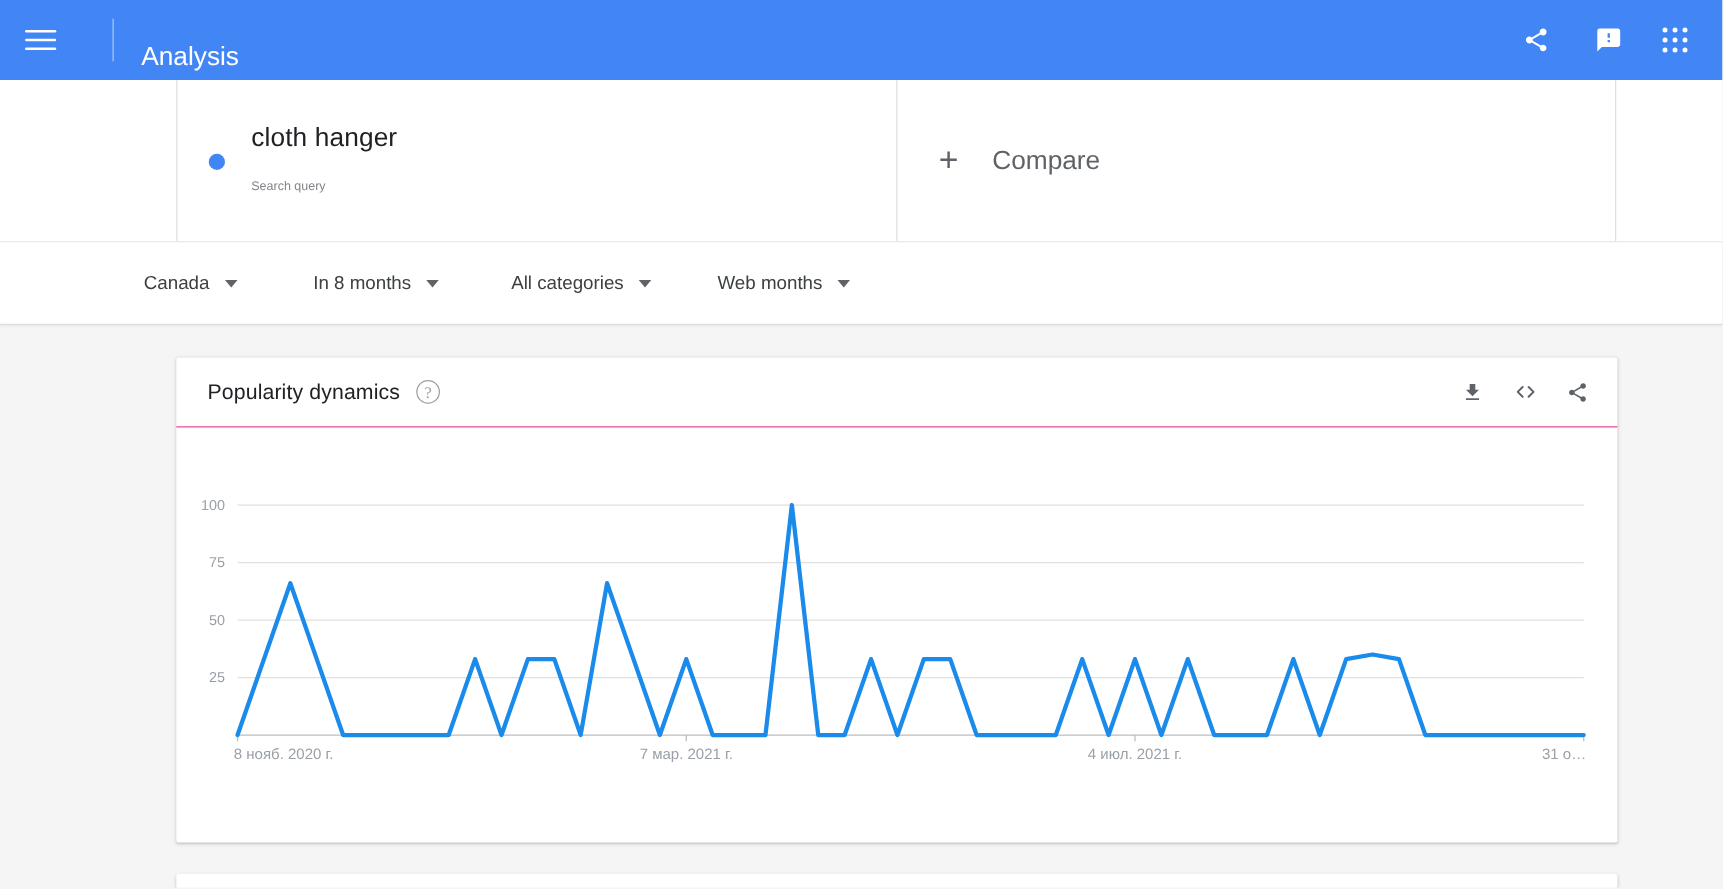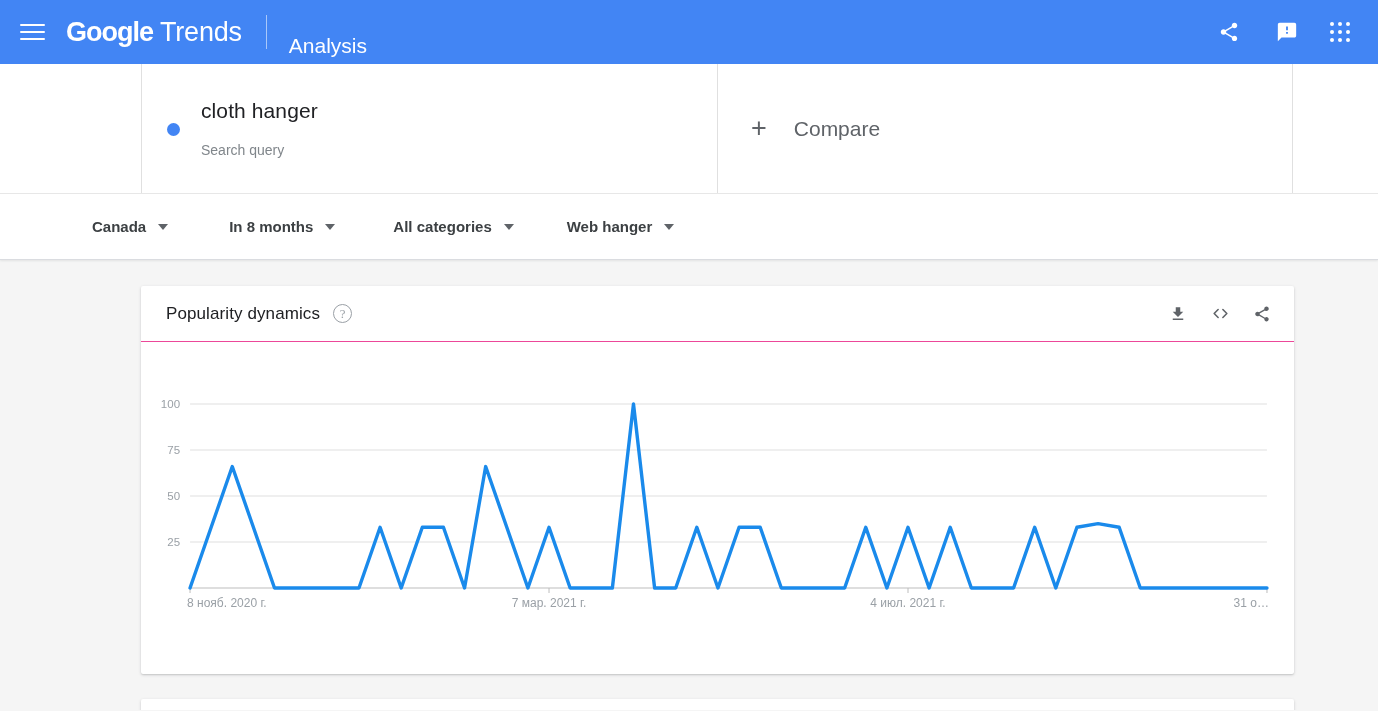--- a/index.html
+++ b/index.html
@@ -111,21 +111,21 @@
     margin-top: 2px;
   }
   .term-texts { display: flex; flex-direction: column; }
   .term-title {
     font-size: 21px;
     color: #202124;
     line-height: 26px;
     letter-spacing: 0.1px;
   }
   .term-sub {
-    font-size: 14px;
+    font-size: 10px;
     color: #80868b;
     margin-top: 17px;
     line-height: 18px;
   }
   .compare-cell {
     flex: 0 0 575px;
     border-right: 1px solid #e0e0e0;
     display: flex;
     align-items: center;
     padding-left: 33px;
@@ -143,26 +143,25 @@
     color: #5f6368;
   }
   .term-cell-tail { flex: 1 1 auto; }
 
   
   .filter-bar {
     background: #fff;
     height: 66px;
     display: flex;
     align-items: center;
-    padding-left: 92px;
+    padding-left: 115px;
     border-bottom: 1px solid #dadce0;
     box-shadow: 0 1px 2px rgba(60,64,67,0.1);
     position: relative;
     z-index: 2;
-    font-weight: bold;
   }
   .filter {
     display: flex; align-items: center;
     cursor: pointer;
     margin-right: 0;
   }
   .filter-label {
     font-size: 15px;
     color: #3c4043;
     white-space: nowrap;
@@ -242,24 +241,20 @@
 </style>
 </head>
 <body>
 
 <div class="appbar">
   <div class="hamburger">
     <span></span>
     <span></span>
     <span></span>
   </div>
-  <div class="brand">
-    <span class="g-logo">Google</span>
-    <span class="g-trends">Trends</span>
-  </div>
   <div class="bar-divider"></div>
   <div class="page-subtitle">Analysis</div>
   <div class="appbar-spacer"></div>
   <div class="appbar-actions">
     <div class="appbar-icon">
       <svg width="22" height="22" viewBox="0 0 24 24" fill="#ffffff" aria-hidden="true">
         <path d="M18 16.08c-.76 0-1.44.3-1.96.77L8.91 12.7c.05-.23.09-.46.09-.7s-.04-.47-.09-.7l7.05-4.11c.54.5 1.25.81 2.04.81 1.66 0 3-1.34 3-3s-1.34-3-3-3-3 1.34-3 3c0 .24.04.47.09.7L8.04 9.81C7.5 9.31 6.79 9 6 9c-1.66 0-3 1.34-3 3s1.34 3 3 3c.79 0 1.5-.31 2.04-.81l7.12 4.16c-.05.21-.08.43-.08.65 0 1.61 1.31 2.92 2.92 2.92s2.92-1.31 2.92-2.92-1.31-2.92-2.92-2.92z"></path>
       </svg>
     </div>
     <div class="appbar-icon">
@@ -307,21 +302,21 @@
     <span class="filter-label">In 8 months</span>
     <span class="caret"></span>
   </div>
   <div class="filter-gap-2"></div>
   <div class="filter">
     <span class="filter-label">All categories</span>
     <span class="caret"></span>
   </div>
   <div class="filter-gap-3"></div>
   <div class="filter">
-    <span class="filter-label">Web hanger</span>
+    <span class="filter-label">Web months</span>
     <span class="caret"></span>
   </div>
 </div>
 
 <div class="content">
 
   <div class="card">
     <div class="card-header">
       <div class="card-title">Popularity dynamics</div>
       <div class="help-icon">?</div>

